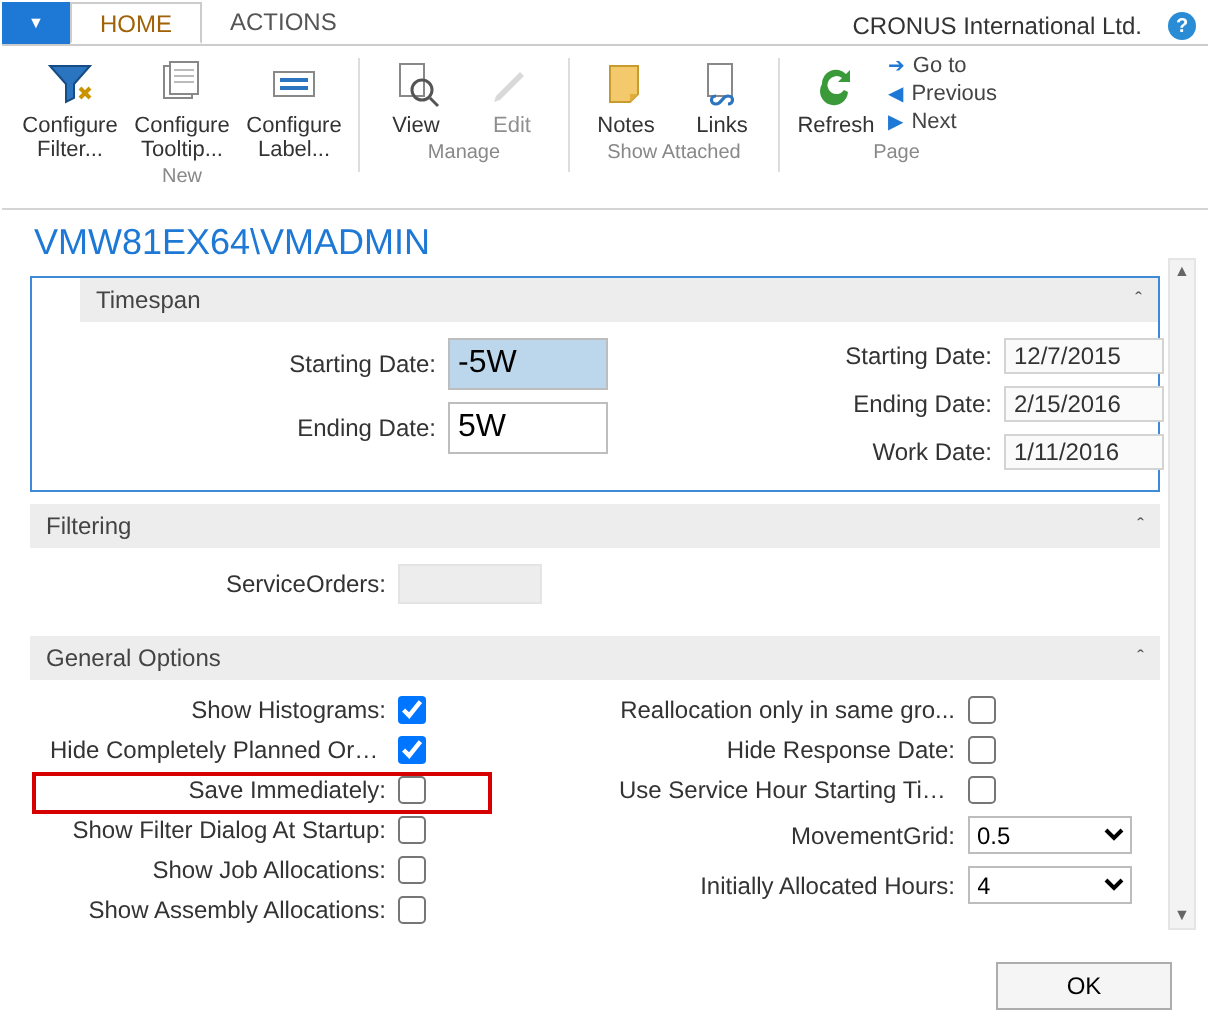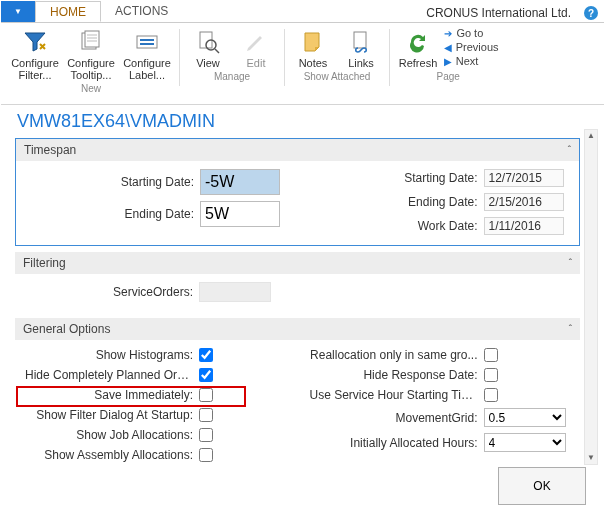--- a/index.html
+++ b/index.html
@@ -32,41 +32,41 @@
 .pagecol { display:flex; flex-direction:column; gap:2px; padding:0 4px 0 2px; font-size:11px;}
 .pagelink { display:flex; align-items:center; gap:4px; color:#444; cursor:pointer;}
 .pagelink .arrow { color:#1e78d6; font-size:10px; }
 
 
 .content-wrap { position:relative; padding:6px 24px 12px 14px; height:360px; }
 .scroll-track { position:absolute; top:24px; bottom:0; right:6px; width:14px; background:#f3f3f3; border:1px solid #e5e5e5; display:flex; flex-direction:column; justify-content:space-between; align-items:center;}
 .scroll-arrow { font-size:8px; color:#666; line-height:12px;}
 h2.pathtitle { margin:0 0 6px 2px; font-size:18px; font-weight:400; color:#1e78d6; }
 
-.panel { border:1px solid #ccc; background:#fff; }
+.panel { border:1px solid #ccc; background:#fff;padding-left:24px; }
 .section-head { background:#ededed; padding:4px 8px; font-size:12px; color:#444; display:flex; align-items:center; }
 .section-head .caret { margin-left:auto; font-size:10px; color:#555; }
 .section-body { padding:8px 10px 10px 10px; }
 .cols { display:flex; gap:24px; }
 .col { flex:1; display:flex; flex-direction:column; gap:6px; }
 .fieldrow { display:flex; align-items:center; gap:6px; }
 .fieldrow label { width:168px; font-size:12px; color:#333; white-space:nowrap; overflow:hidden; text-overflow:ellipsis;text-align:right;}
 .fieldrow input[type=text] { width:80px; height:26px; border:1px solid #bdbdbd; font-size:16px; padding:0 4px;}
 .fieldrow input.selected { background:#bcd6ec; }
 .fieldrow .readonly { width:80px; height:18px; border:1px solid #d3d3d3; background:#fafafa; font-size:12px; padding:0 4px; display:inline-flex; align-items:center; color:#333;}
 .fieldrow .filterbox { width:72px; height:20px; background:#ededed; border:1px solid #e4e4e4; }
 .fieldrow select { width:82px; height:19px; font-size:12px; border:1px solid #bdbdbd; background:#fff;}
 .fieldrow input[type=checkbox]{ width:14px; height:14px; margin:0; }
 
 .section-stack { display:flex; flex-direction:column; gap:6px; }
 
 .hl-box { position:absolute; left:15px; top:281px; width:230px; height:21px; border:2px solid #d70000; pointer-events:none; }
 
 .footer { position:absolute; bottom:8px; right:18px; }
-.okbtn { width:88px; height:38px; background:#f5f5f5; border:1px solid #adadad; font-size:12px; cursor:pointer; }
+.okbtn { width:88px; height:24px; background:#f5f5f5; border:1px solid #adadad; font-size:12px; cursor:pointer; }
 
 
 .timespan-outer { border:1px solid #3d8bd8; }
 
 </style>
 </head>
 <body>
 
 <div class="app">
 

